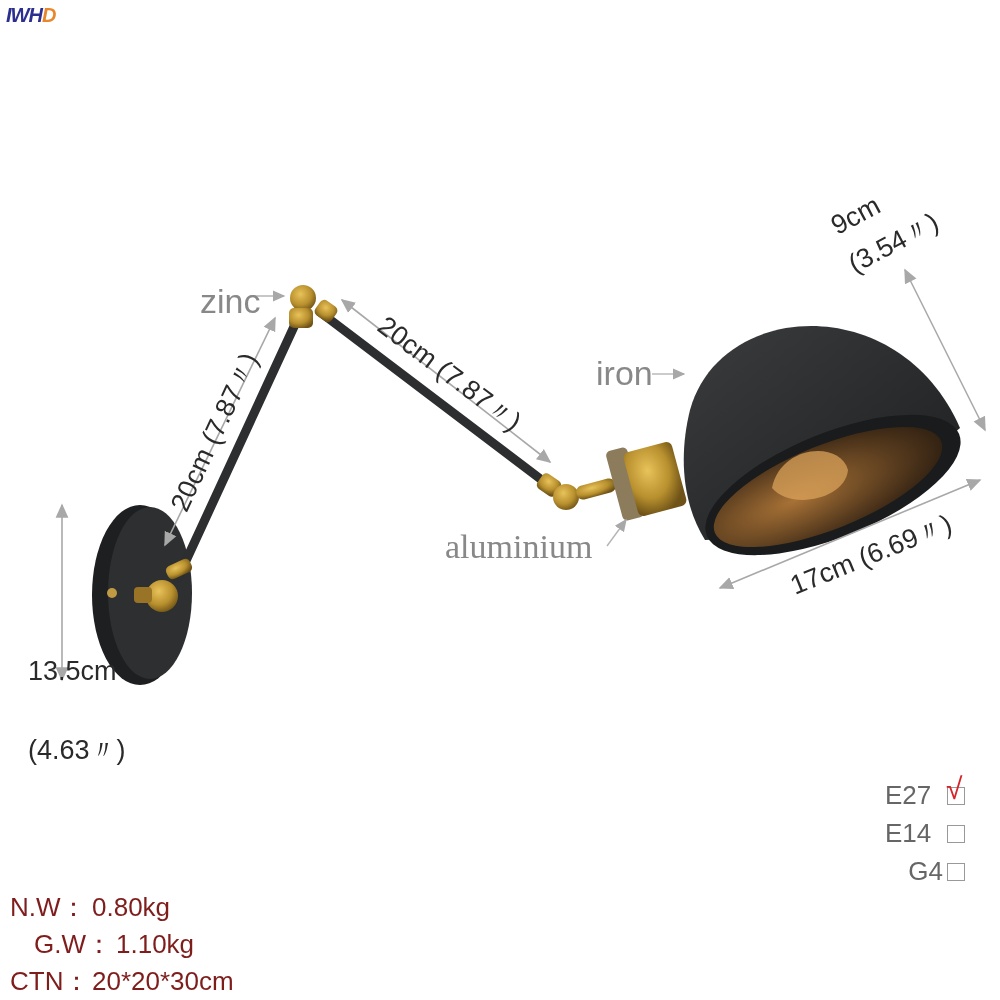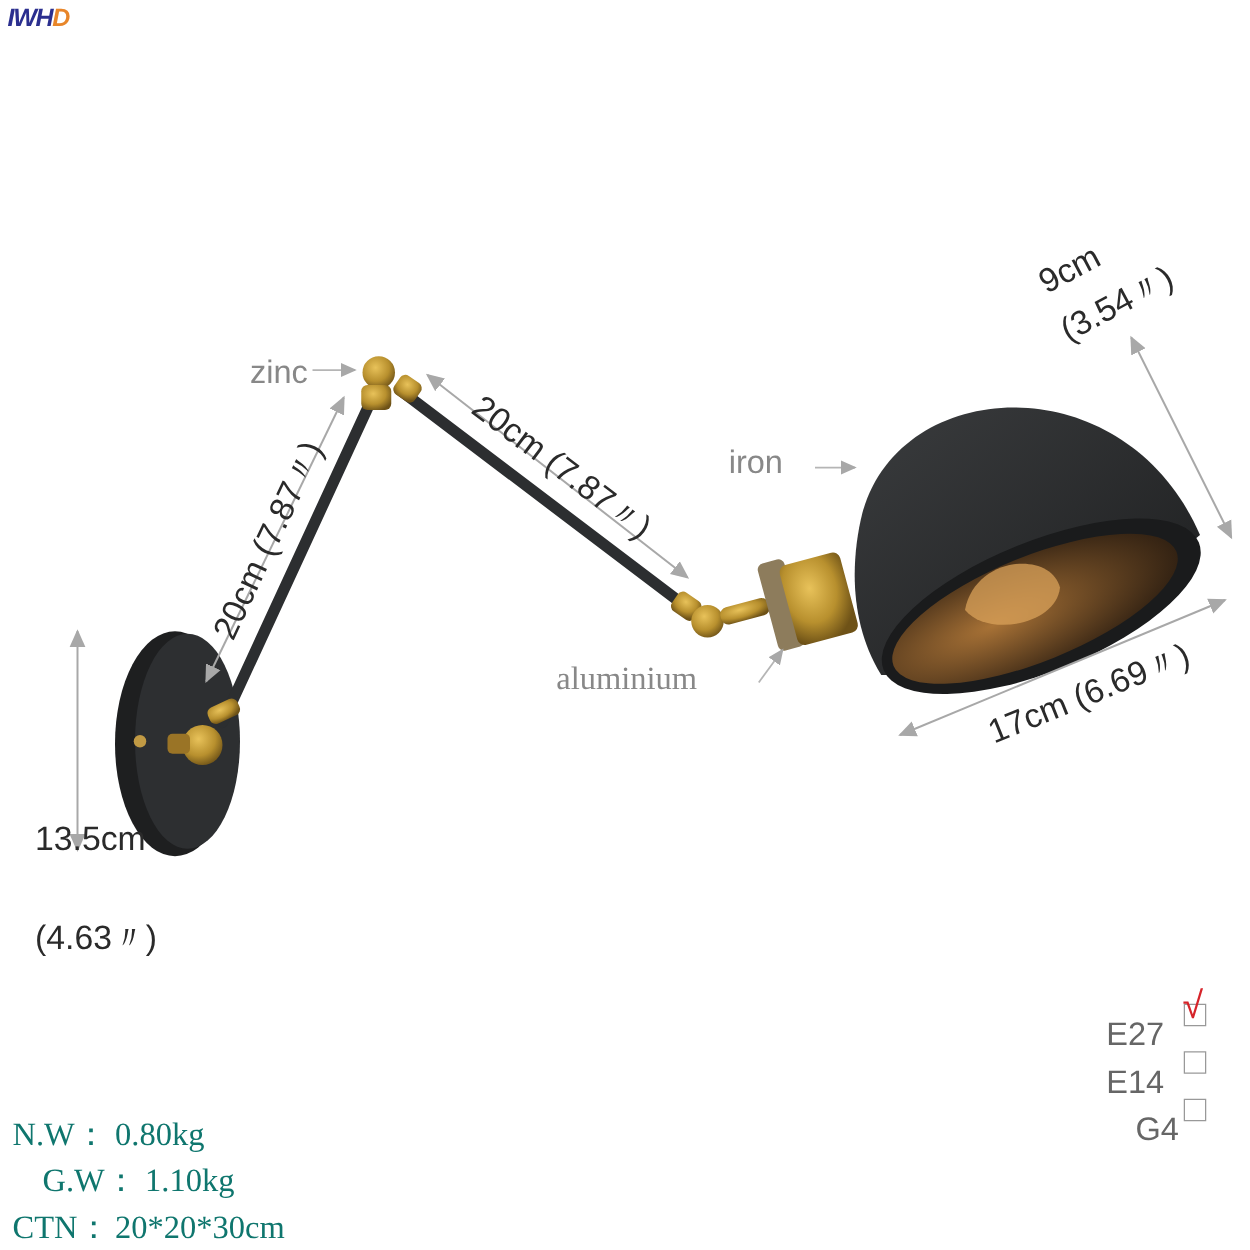--- a/index.html
+++ b/index.html
@@ -3,26 +3,26 @@
 <meta charset="utf-8">
 <style>
   html, body { margin:0; padding:0; }
   body { width:1000px; height:1000px; background:#ffffff; position:relative; overflow:hidden;
          font-family:"Liberation Sans", "DejaVu Sans", sans-serif; }
   .abs { position:absolute; }
   .logo { left:6px; top:4px; font-size:20px; font-weight:bold; font-style:italic; letter-spacing:-1px; }
   .logo .l1 { color:#2b2f8f; }
   .logo .l2 { color:#e8862a; }
   .dim { color:#2a2a2a; font-size:27px; white-space:nowrap; transform-origin:left top; }
-  .mat { color:#888888; font-size:26px; white-space:nowrap; }
-  .spec { color:#0f766e; font-size:26px; white-space:nowrap;font-family:Liberation Serif, serif; }
+  .mat { color:#888888; font-size:34px; white-space:nowrap; }
+  .spec { color:#7f1d1d; font-size:26px; white-space:nowrap; }
   .spec .k { display:inline-block; width:82px; }
   .opt { color:#666; font-size:26px; }
   .opt-row { position:absolute; left:885px; display:flex; align-items:center; }
-  .opt-row .lbl { width:58px;margin-top:32px; }
+  .opt-row .lbl { width:58px; }
   .cb { width:18px; height:18px; border:1.5px solid #999; box-sizing:border-box; position:relative; margin-left:4px; }
   .check { position:absolute; left:-2px; top:-14px; color:#d6242a; font-size:30px; line-height:1; }
   svg { position:absolute; left:0; top:0; }
 </style>
 </head>
 <body>
 
 <div class="abs logo">
   <span class="l1">IWH</span><span class="l2">D</span>
 </div>
@@ -92,21 +92,21 @@
   <line x1="905" y1="270" x2="985" y2="430" stroke="#a8a8a8" stroke-width="1.6" marker-end="url(#ah)" marker-start="url(#ahs)"></line>
   <line x1="720" y1="588" x2="980" y2="480" stroke="#a8a8a8" stroke-width="1.6" marker-end="url(#ah)" marker-start="url(#ahs)"></line>
   <line x1="62" y1="505" x2="62" y2="680" stroke="#a8a8a8" stroke-width="1.6" marker-end="url(#ah)" marker-start="url(#ahs)"></line>
 
   <line x1="250" y1="296" x2="284" y2="296" stroke="#b5b5b5" stroke-width="1.4" marker-end="url(#ah)"></line>
   <line x1="652" y1="374" x2="684" y2="374" stroke="#b5b5b5" stroke-width="1.4" marker-end="url(#ah)"></line>
   <line x1="607" y1="546" x2="626" y2="520" stroke="#b5b5b5" stroke-width="1.4" marker-end="url(#ah)"></line>
 </svg>
 
 <div class="abs mat" style="left:200px; top:282px;">zinc</div>
-<div class="abs mat" style="left:583px; top:354px;">iron</div>
+<div class="abs mat" style="left:596px; top:354px;">iron</div>
 <div class="abs mat" style="left:445px; top:528px;font-family:Liberation Serif, serif;">aluminium</div>
 
 <div class="abs dim" style="left:162px; top:502px; transform:rotate(-65deg);">20cm (7.87〃)</div>
 <div class="abs dim" style="left:392px; top:308px; transform:rotate(37deg);">20cm (7.87〃)</div>
 <div class="abs dim" style="left:826px; top:214px; transform:rotate(-28deg);">9cm</div>
 <div class="abs dim" style="left:842px; top:250px; transform:rotate(-28deg);">(3.54〃)</div>
 <div class="abs dim" style="left:785px; top:570px; transform:rotate(-22deg);">17cm (6.69〃)</div>
 <div class="abs dim" style="left:28px; top:656px;">13.5cm</div>
 <div class="abs dim" style="left:28px; top:732px;">(4.63〃)</div>
 

